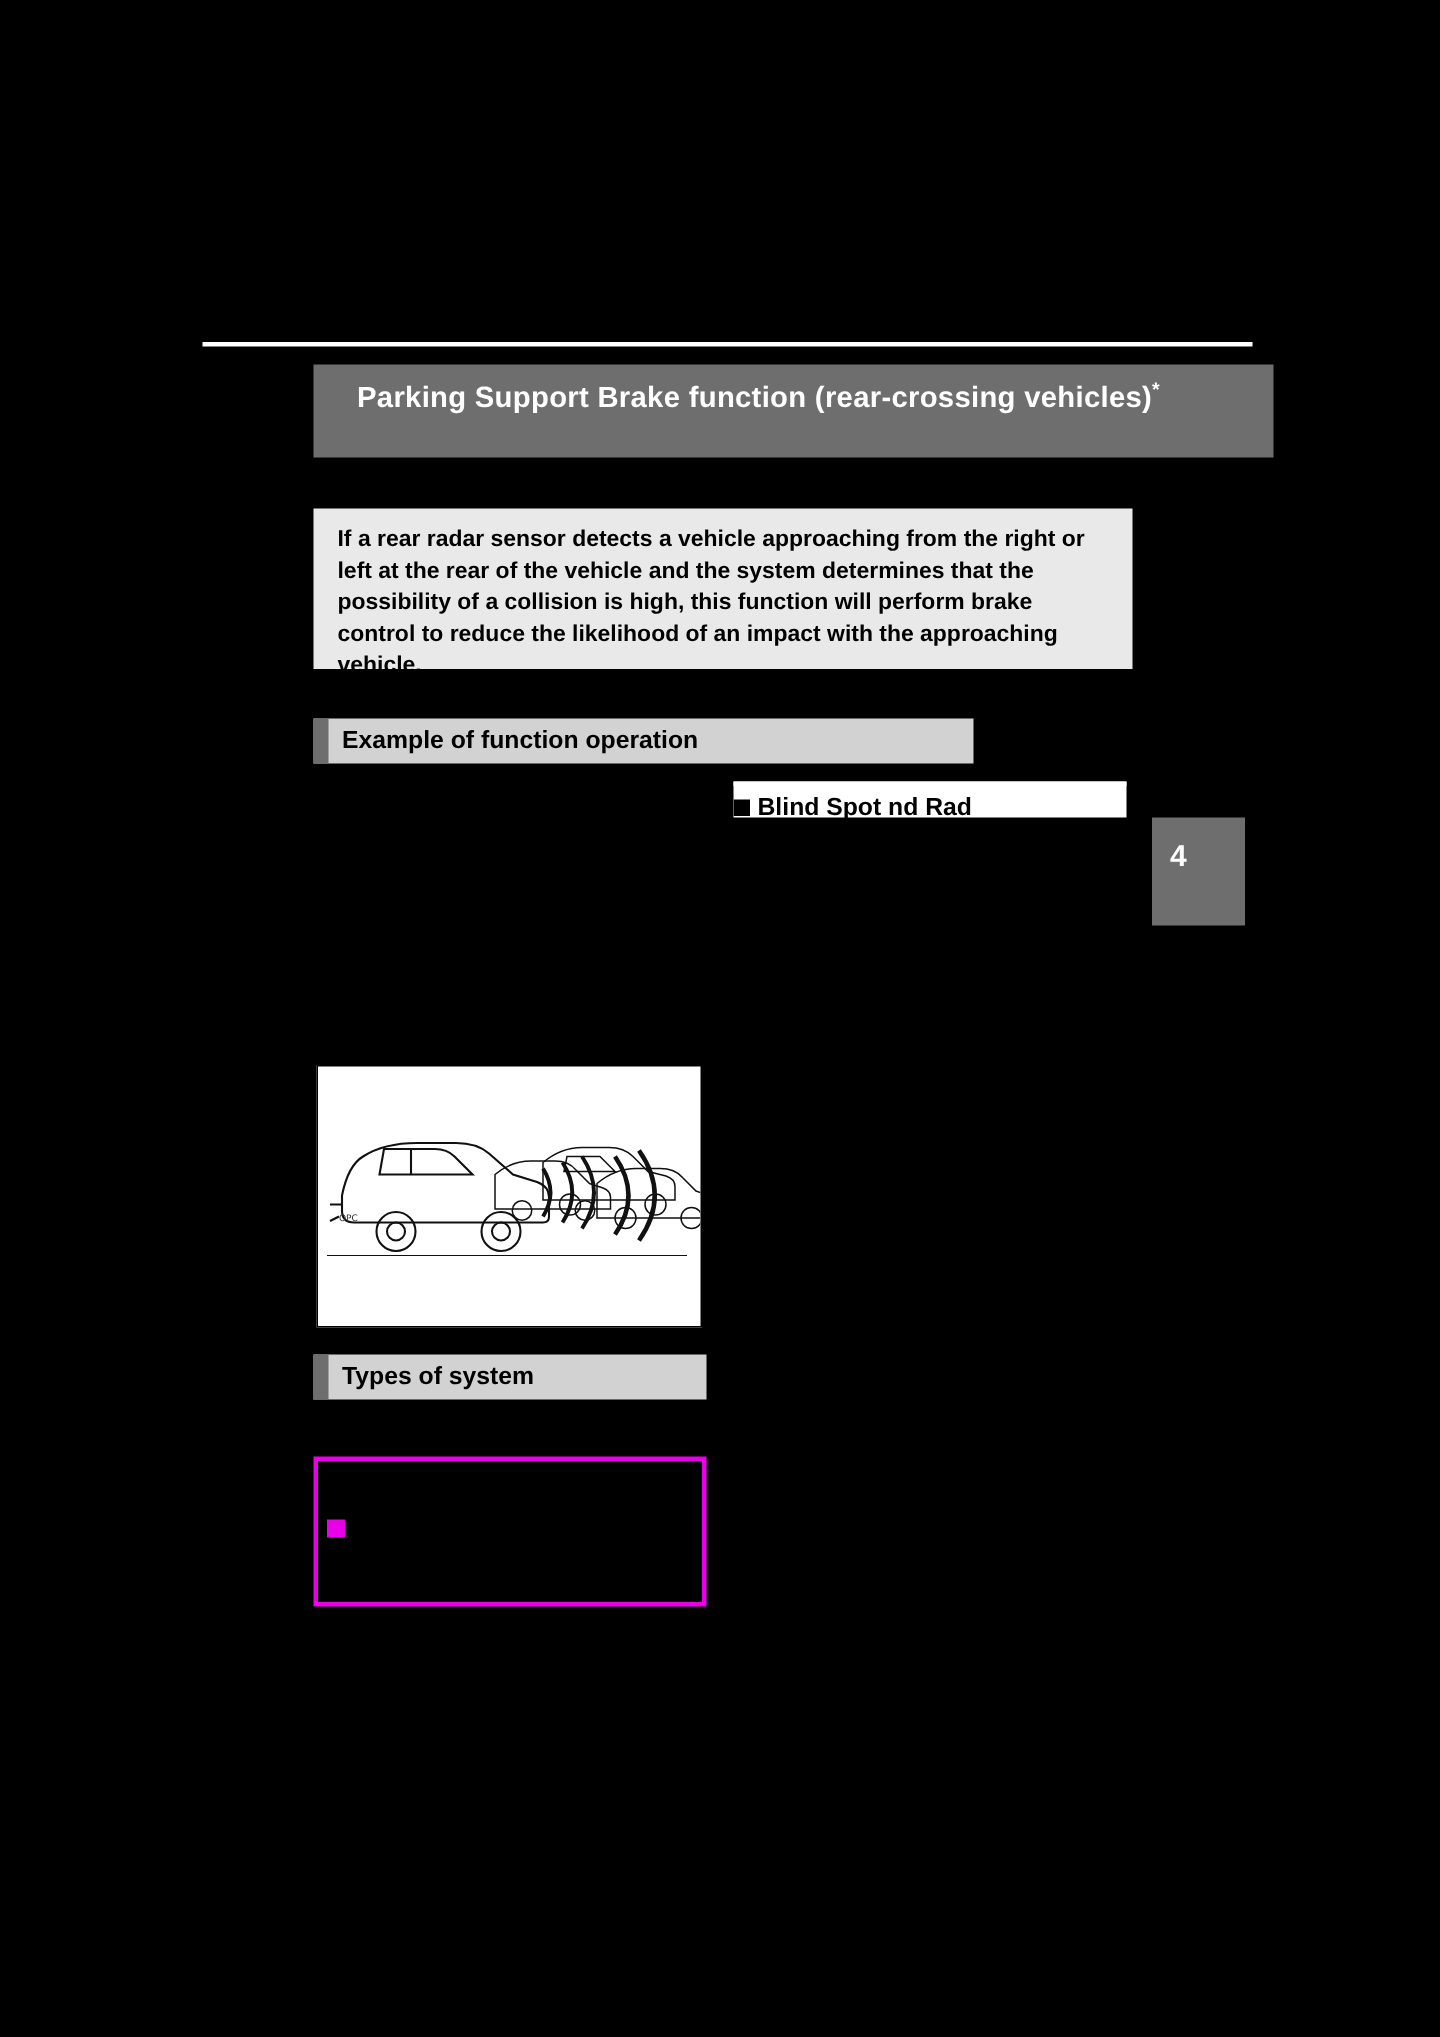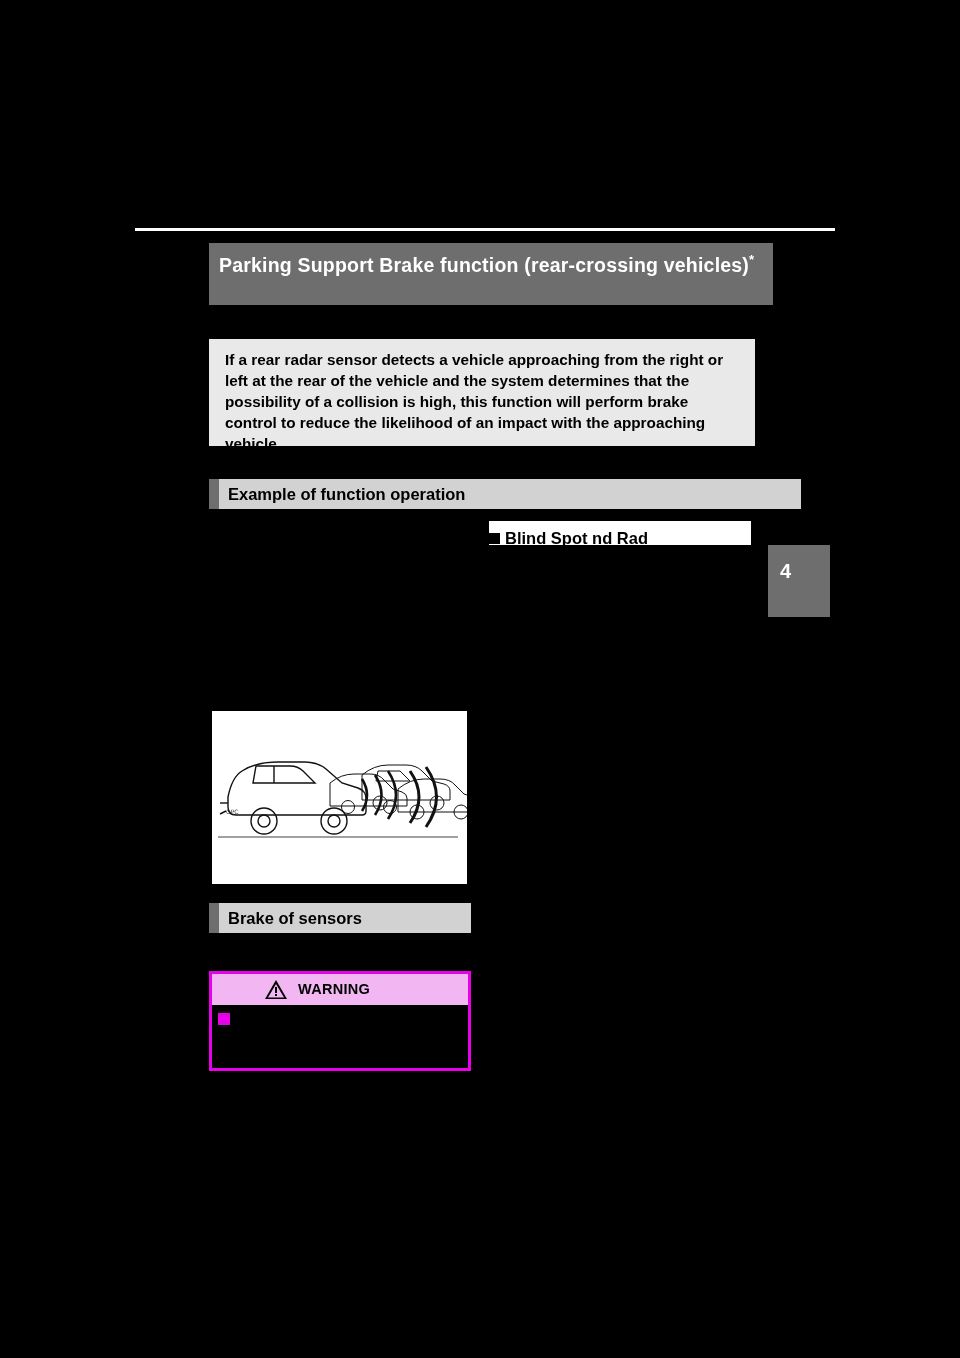--- a/index.html
+++ b/index.html
@@ -52,26 +52,26 @@
     font-size: 20px;
     font-weight: bold;
     line-height: 1;
   }
 
   
   #chapter-heading {
     position: absolute;
     left: 209px;
     top: 243px;
-    width: 564px;
+    width: 640px;
     height: 62px;
     background: #6e6e6e;
     color: #ffffff;
     box-sizing: border-box;
-    padding: 8px 14px 0 10px;
+    padding: 8px 14px 0 29px;
   }
   #chapter-heading .title {
     font-size: 19.5px;
     font-weight: bold;
     line-height: 1.35;
     letter-spacing: 0.2px;
   }
   #chapter-heading .star {
     font-size: 13px;
     vertical-align: super;
@@ -117,21 +117,21 @@
     top: 50%;
     transform: translateY(-50%);
     font-size: 16.5px;
     font-weight: bold;
     color: #000000;
   }
 
   #subhead-example {
     left: 209px;
     top: 479px;
-    width: 592px;
+    width: 440px;
     height: 30px;
     padding-left: 32px;
   }
   #subhead-sensors {
     left: 209px;
     top: 903px;
     width: 262px;
     height: 30px;
   }
 
@@ -360,32 +360,23 @@
         </g>
 
         <path d="M6 126 l240 0" stroke="#111" stroke-width="0.8"></path>
       </g>
       <text x="14" y="103" font-family="DejaVu Sans, sans-serif" font-size="6" fill="#333">OPC</text>
     </svg>
   </div>
 
   <div class="subhead" id="subhead-sensors">
     <span class="bar"></span>
-    <span class="label">Brake of sensors</span>
+    <span class="label">Types of system</span>
   </div>
 
   <div id="warning-box">
-    <div id="warning-head">
-      <svg class="tri" viewBox="0 0 24 21">
-        <polygon points="12,1 23,20 1,20" fill="#000000"></polygon>
-        <polygon points="12,5 20,18.5 4,18.5" fill="#f2b6f2"></polygon>
-        <rect x="11" y="8" width="2" height="6" fill="#000000"></rect>
-        <rect x="11" y="15" width="2" height="2" fill="#000000"></rect>
-      </svg>
-      <span class="wtext">WARNING</span>
-    </div>
     <div id="warning-body">
       <span class="sq"></span>
     </div>
   </div>
 
 
 </div>
 
 </body></html>

